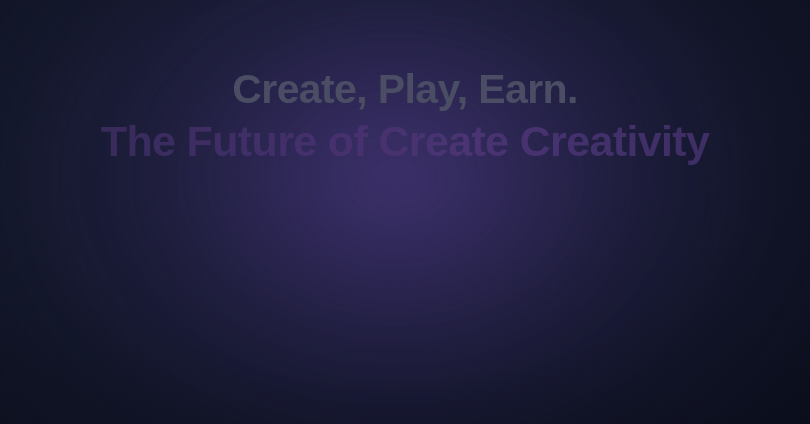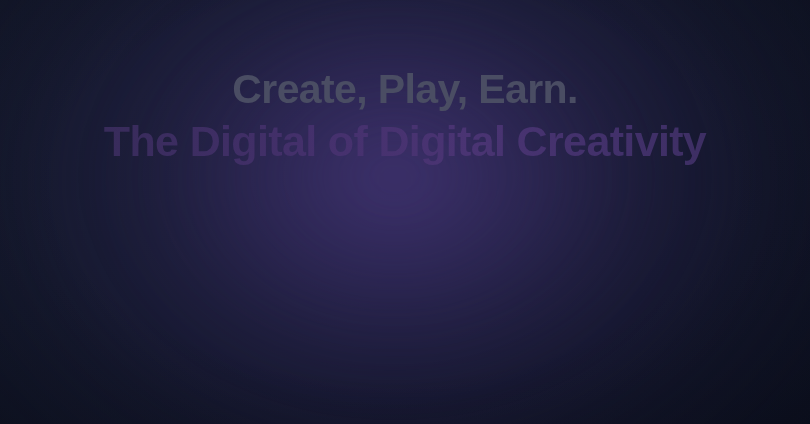--- a/index.html
+++ b/index.html
@@ -126,16 +126,16 @@
 
 <div id="hero-section">
 
   <div id="bg-base-gradient"></div>
   <div id="bg-glow-primary"></div>
   <div id="bg-glow-core"></div>
   <div id="bg-vignette"></div>
 
   <div id="headline-block">
     <h1 id="headline-primary" class="headline-line">Create, Play, Earn.</h1>
-    <h2 id="headline-secondary">The Digital of Digital Creativity</h2>
+    <h2 id="headline-secondary">The Future of Create Creativity</h2>
   </div>
 
 </div>
 
 </body></html>

